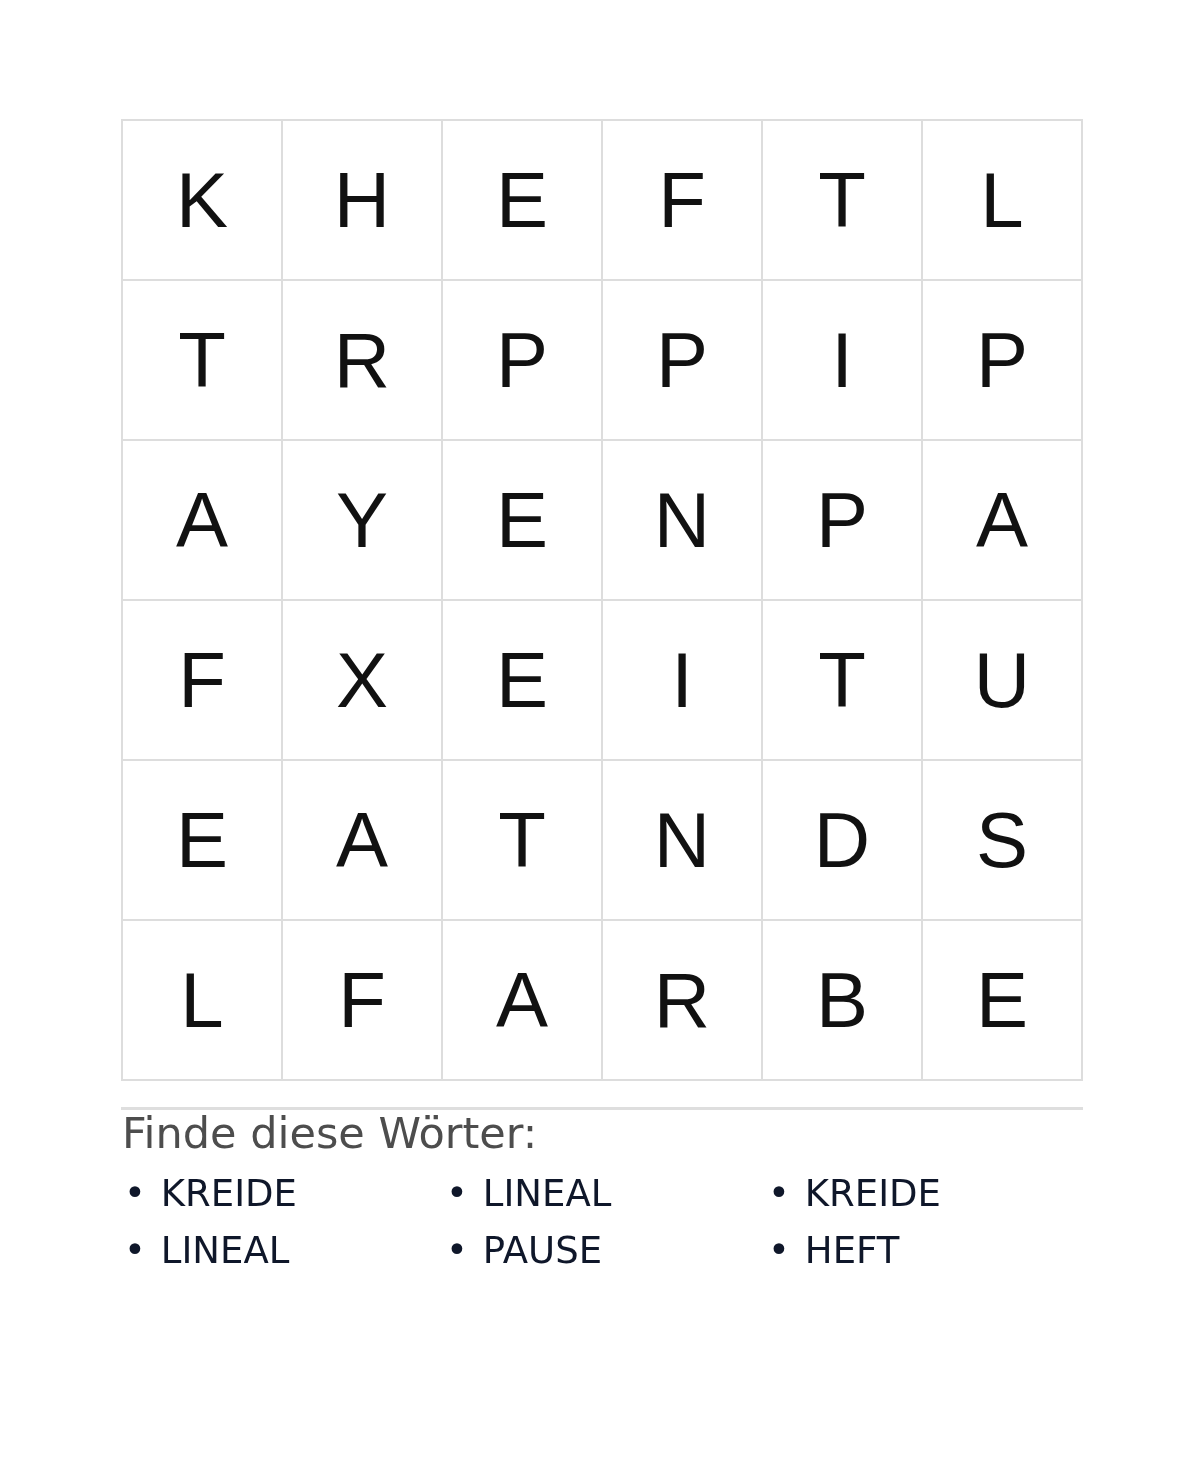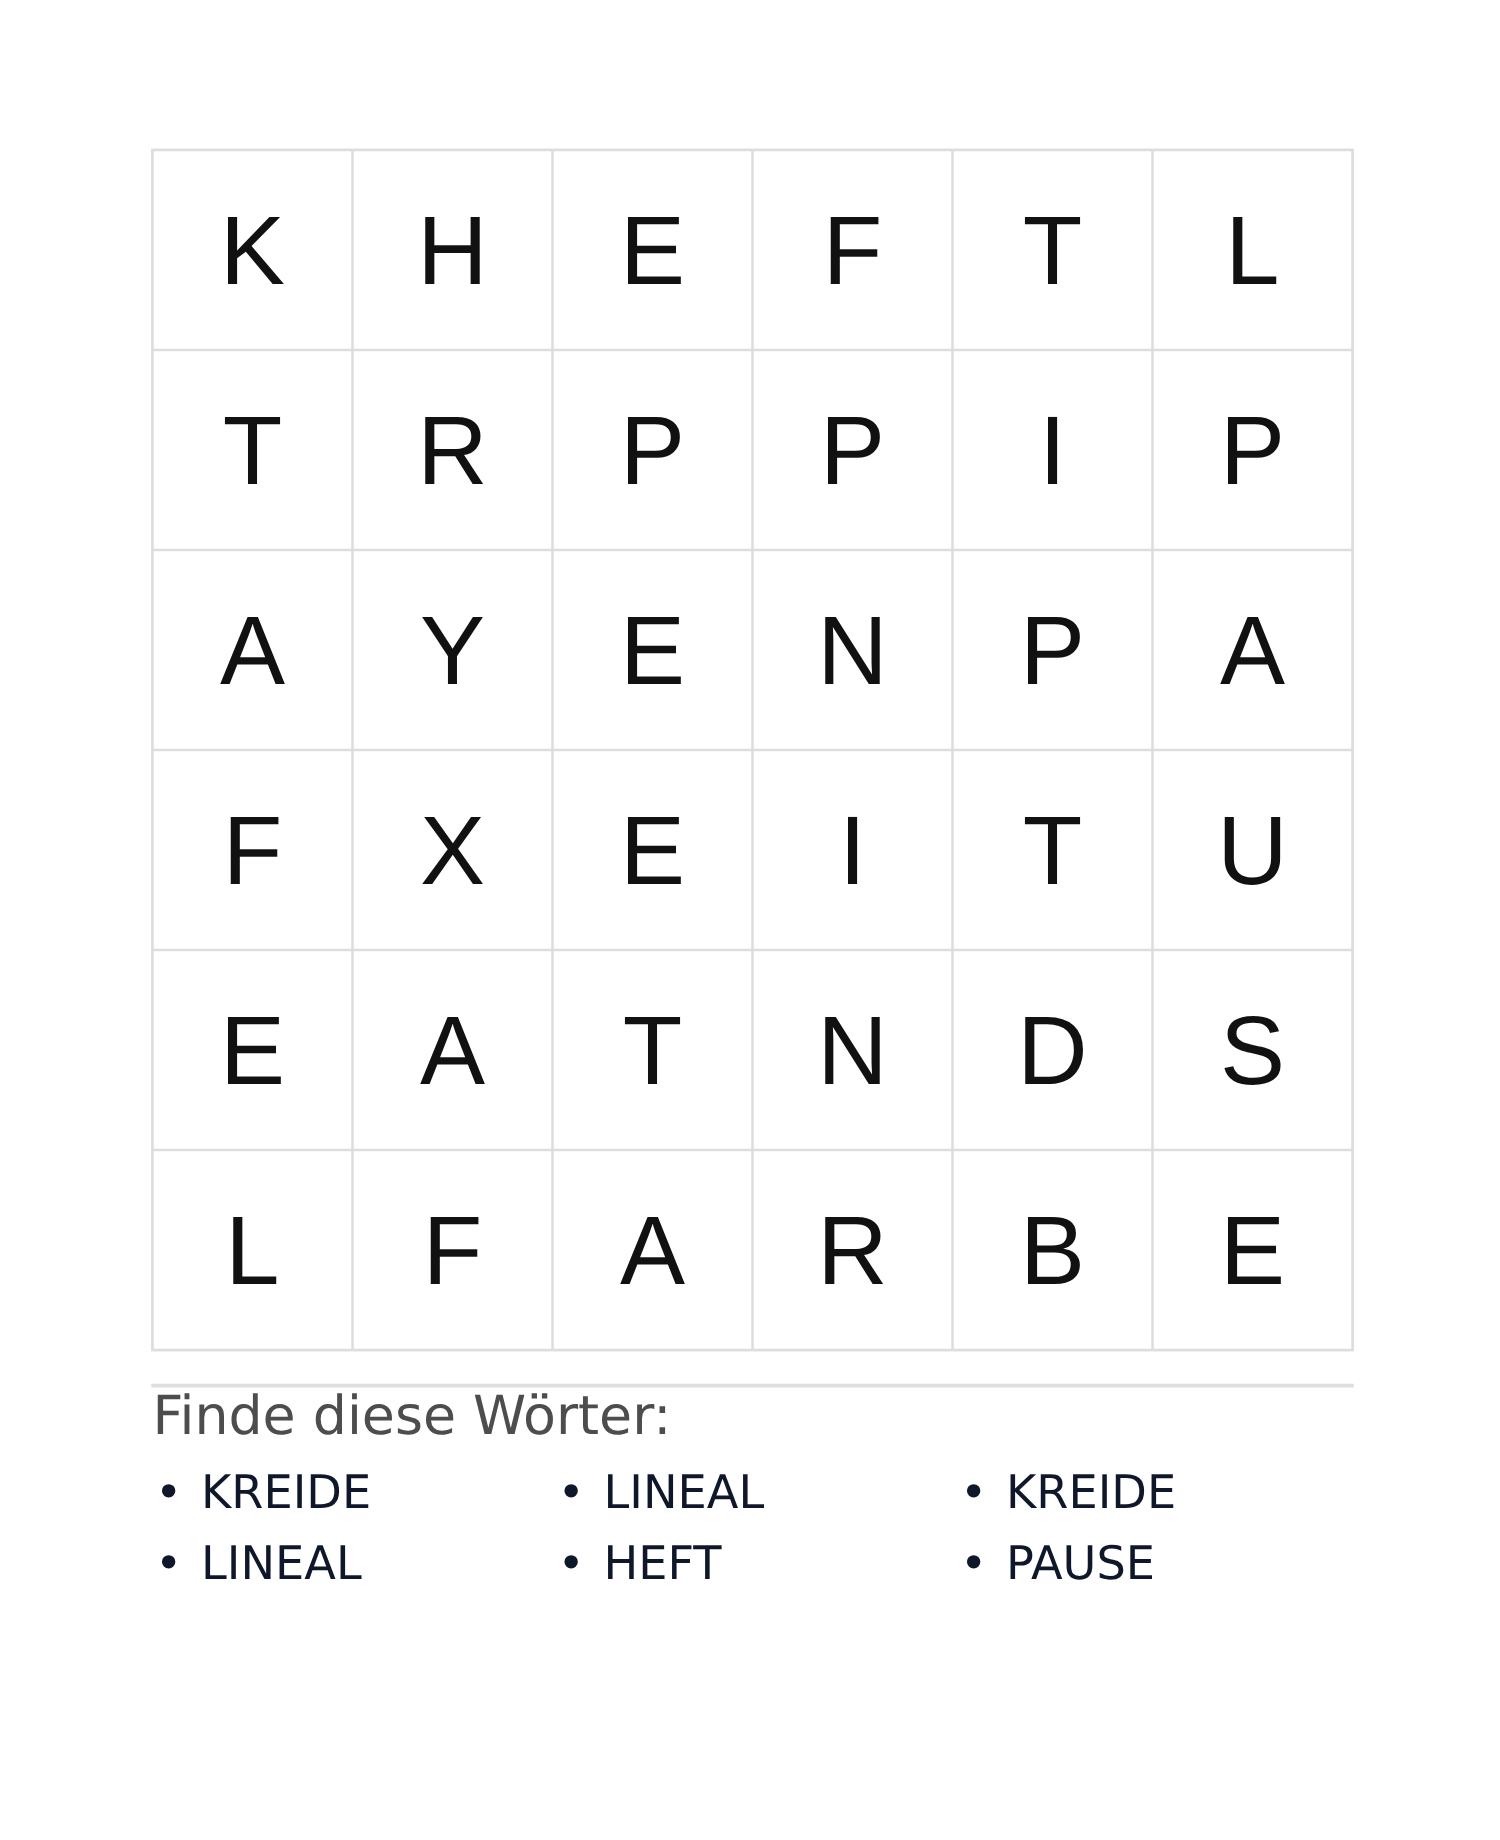--- a/index.html
+++ b/index.html
@@ -125,18 +125,18 @@
   <div class="word-item">
     <span class="bullet">•</span><span>LINEAL</span>
   </div>
   <div class="word-item">
     <span class="bullet">•</span><span>KREIDE</span>
   </div>
   <div class="word-item">
     <span class="bullet">•</span><span>LINEAL</span>
   </div>
   <div class="word-item">
-    <span class="bullet">•</span><span>HEFT</span>
+    <span class="bullet">•</span><span>PAUSE</span>
   </div>
   <div class="word-item">
-    <span class="bullet">•</span><span>PAUSE</span>
+    <span class="bullet">•</span><span>HEFT</span>
   </div>
 </div>
 
 </body></html>

